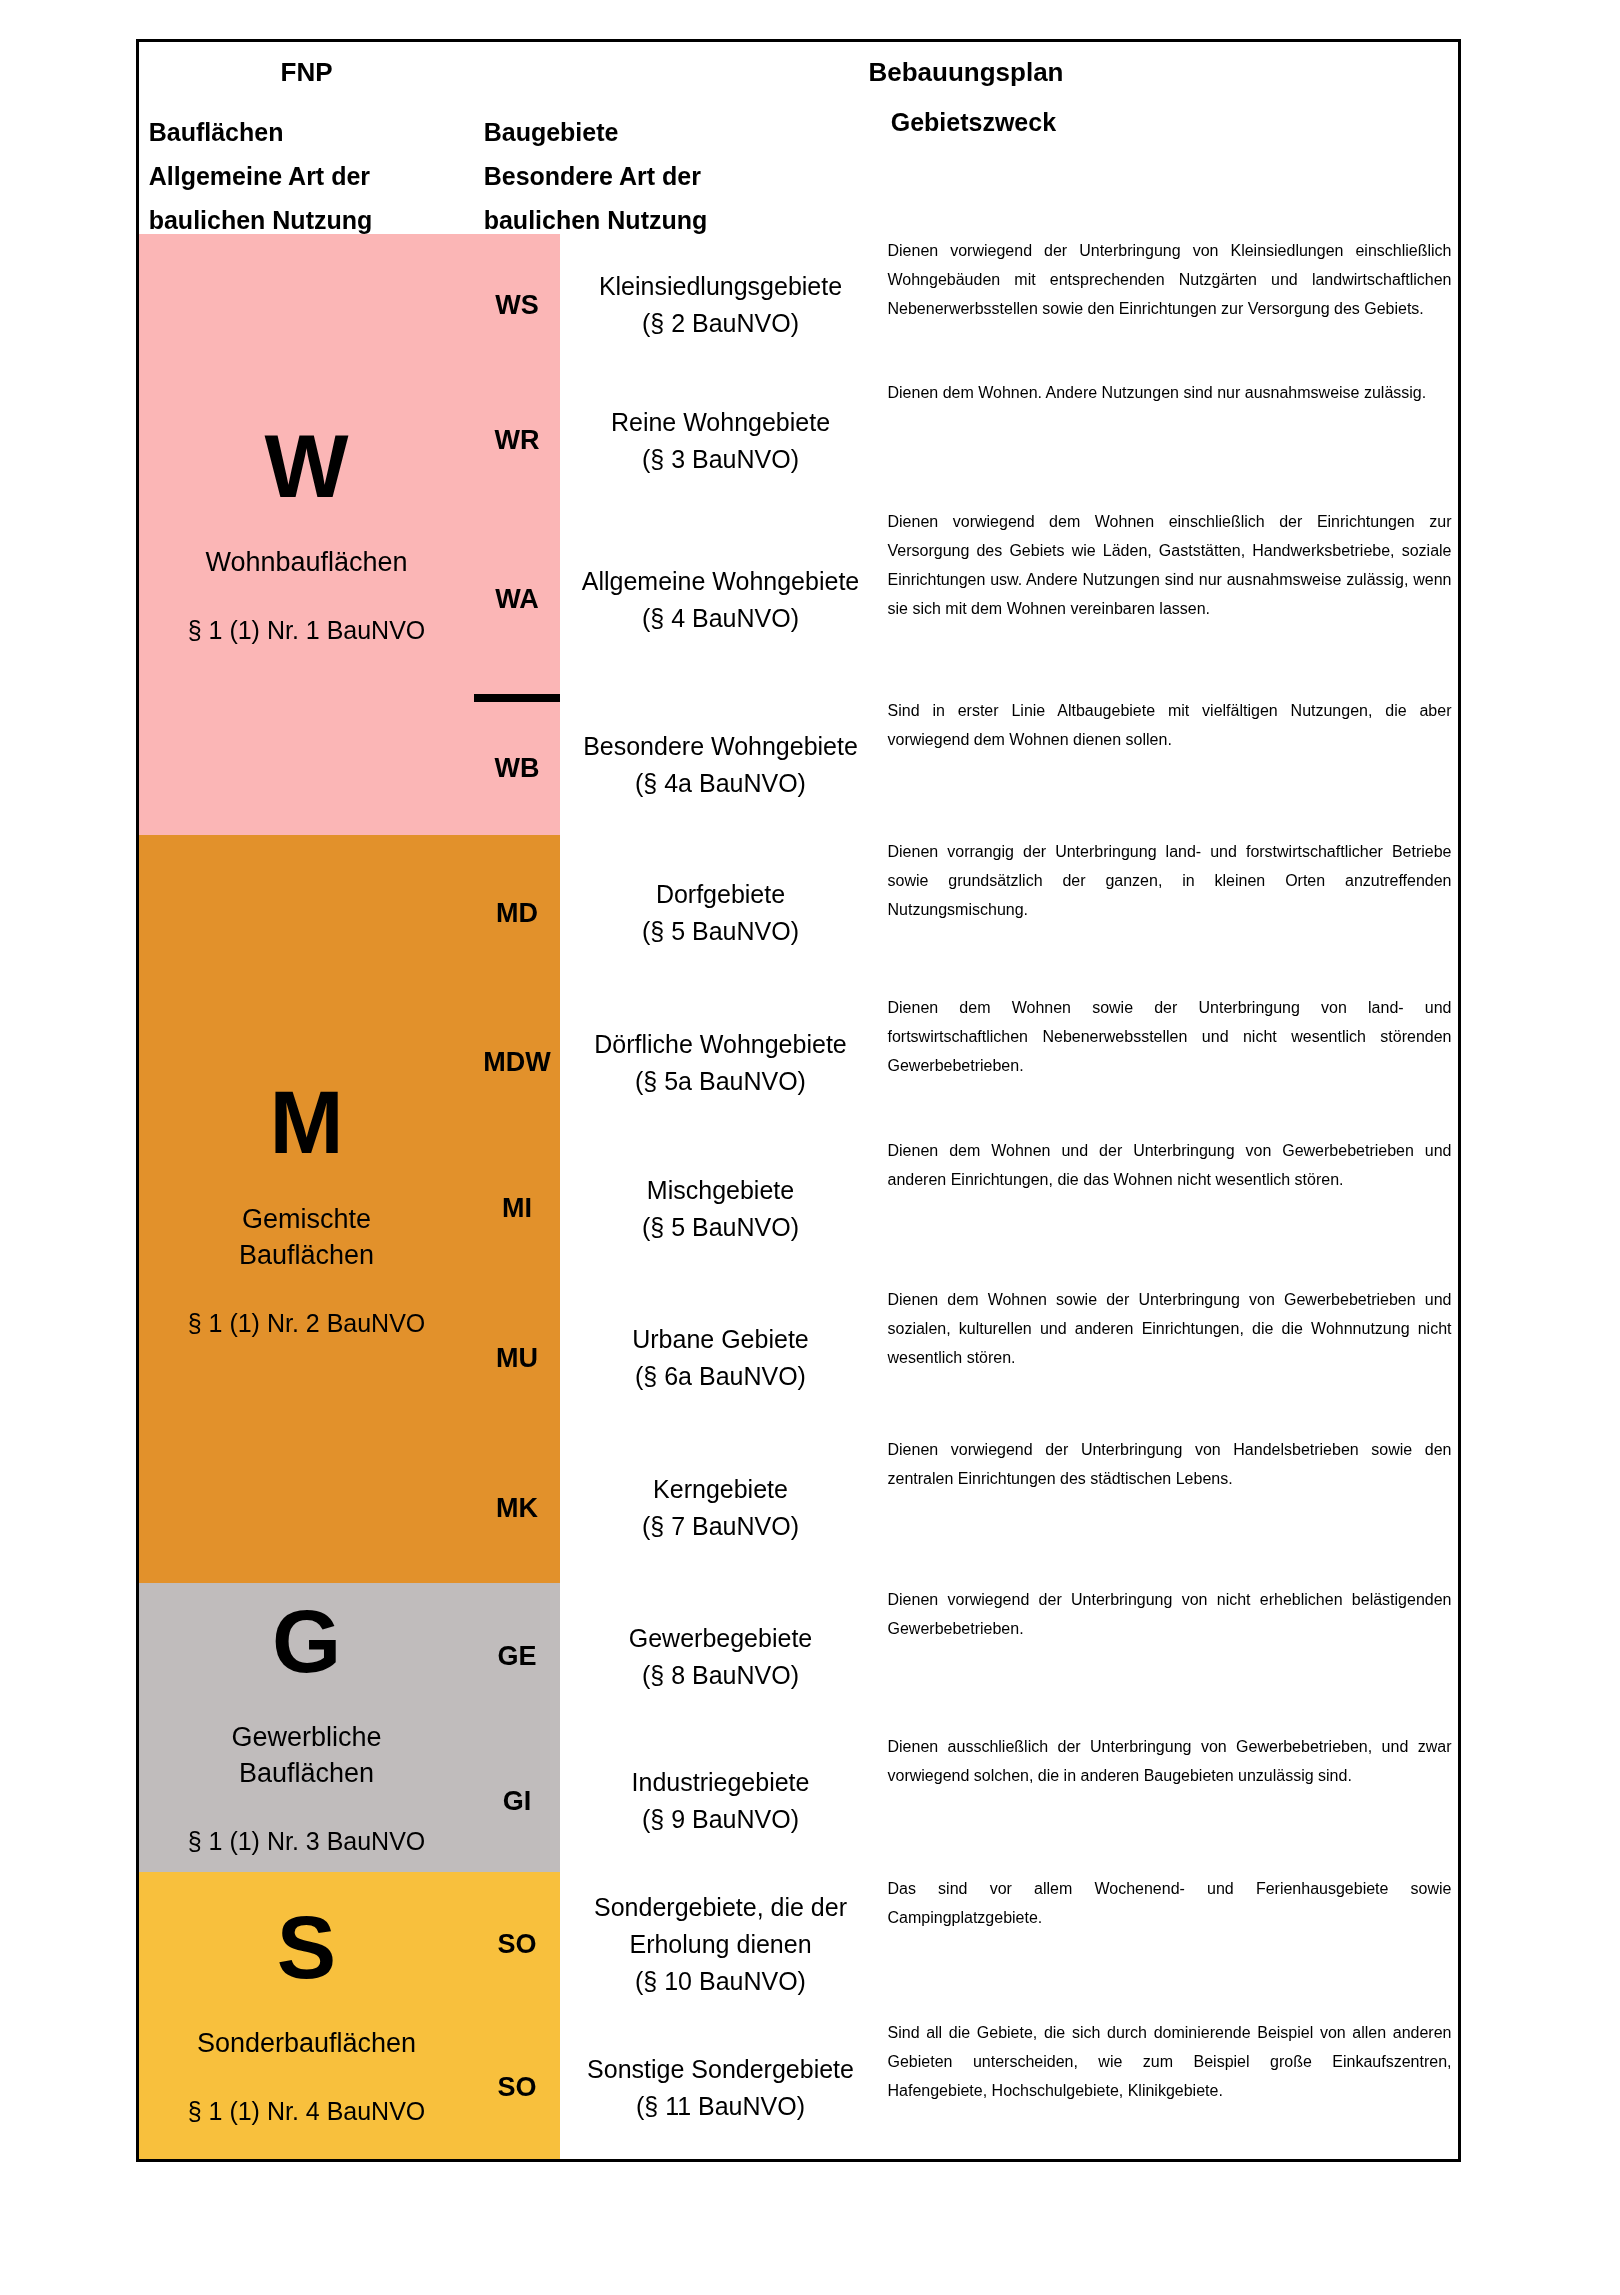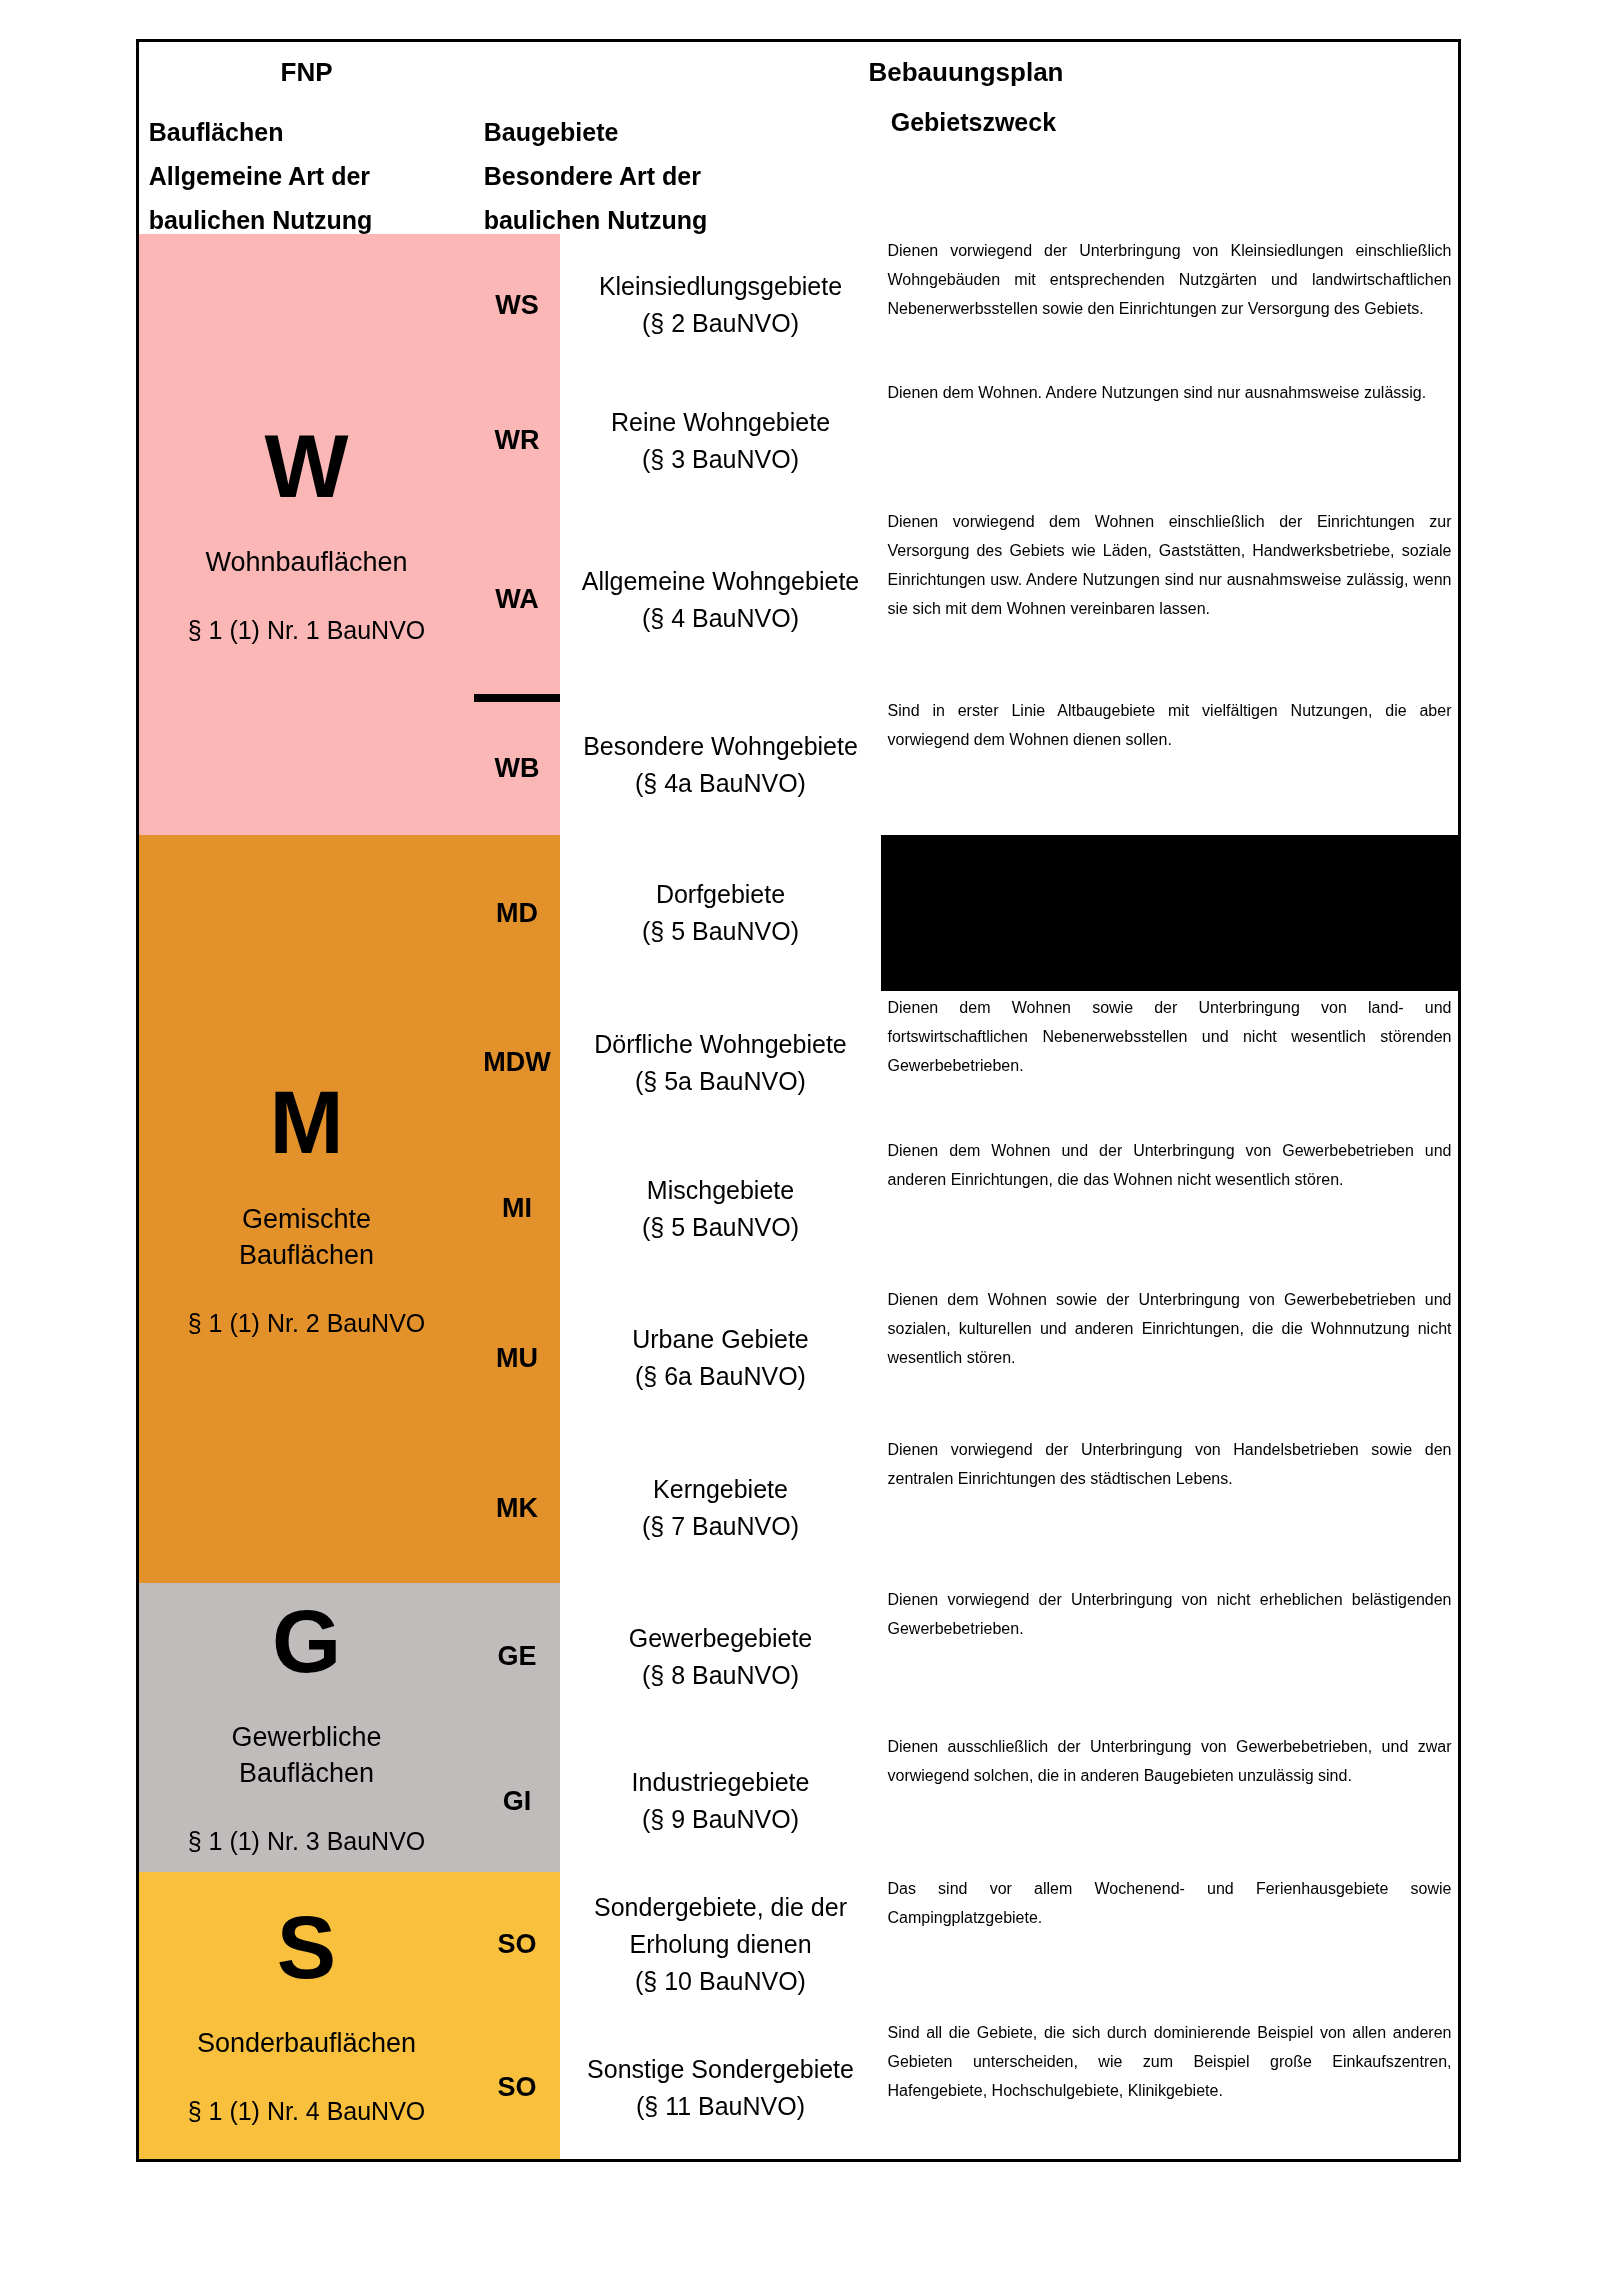--- a/index.html
+++ b/index.html
@@ -92,20 +92,21 @@
     <span class="nm">Besondere Wohngebiete</span>
     <span class="nm">(§ 4a BauNVO)</span>
   </div>
   <div class="cell purpose" style="grid-row:6;grid-column:4">Sind in erster Linie Altbaugebiete mit vielfältigen Nutzungen, die aber vorwiegend dem Wohnen dienen sollen.</div>
 
   <div class="cell codecell" style="grid-area: 7 / 2; background: rgb(226, 145, 43);">MD</div>
   <div class="cell namecell" style="grid-row:7;grid-column:3">
     <span class="nm">Dorfgebiete</span>
     <span class="nm">(§ 5 BauNVO)</span>
   </div>
+  <div class="cell purpose" style="grid-row:7;grid-column:4">Dienen vorrangig der Unterbringung land- und forstwirtschaftlicher Betriebe sowie grundsätzlich der ganzen, in kleinen Orten anzutreffenden Nutzungsmischung.</div>
 
   <div class="cell codecell" style="grid-area: 8 / 2; background: rgb(226, 145, 43);">MDW</div>
   <div class="cell namecell" style="grid-row:8;grid-column:3">
     <span class="nm">Dörfliche Wohngebiete</span>
     <span class="nm">(§ 5a BauNVO)</span>
   </div>
   <div class="cell purpose" style="grid-row:8;grid-column:4">Dienen dem Wohnen sowie der Unterbringung von land- und fortswirtschaftlichen Nebenerwebsstellen und nicht wesentlich störenden Gewerbebetrieben.</div>
 
   <div class="cell codecell" style="grid-area: 9 / 2; background: rgb(226, 145, 43);">MI</div>
   <div class="cell namecell" style="grid-row:9;grid-column:3">

